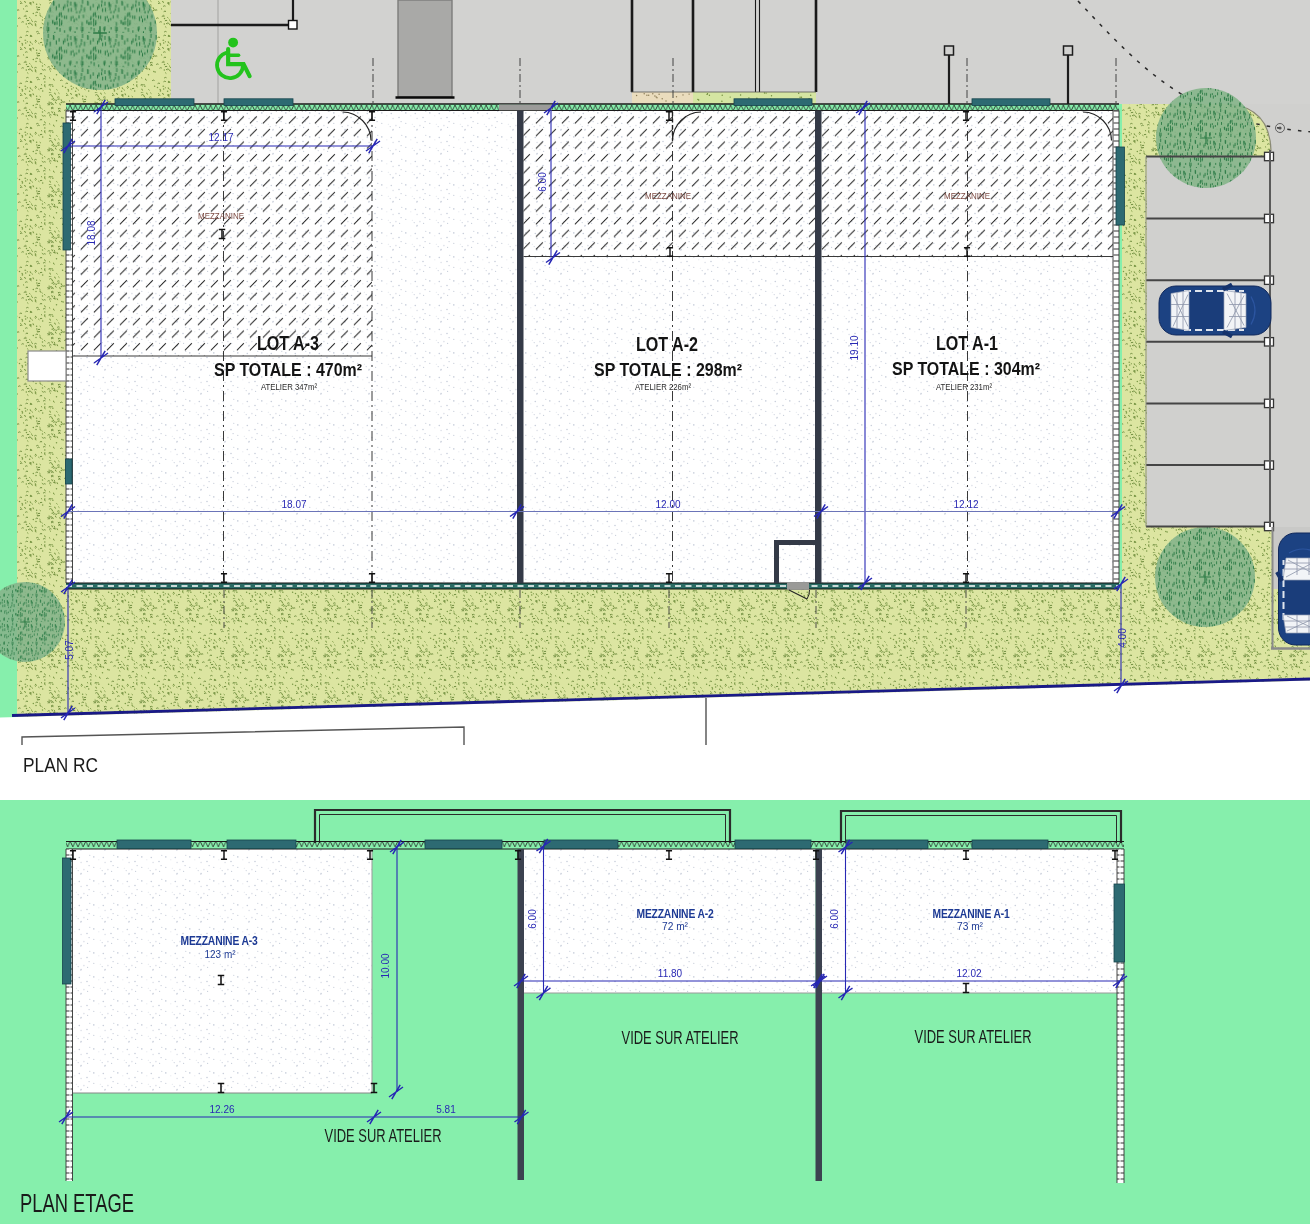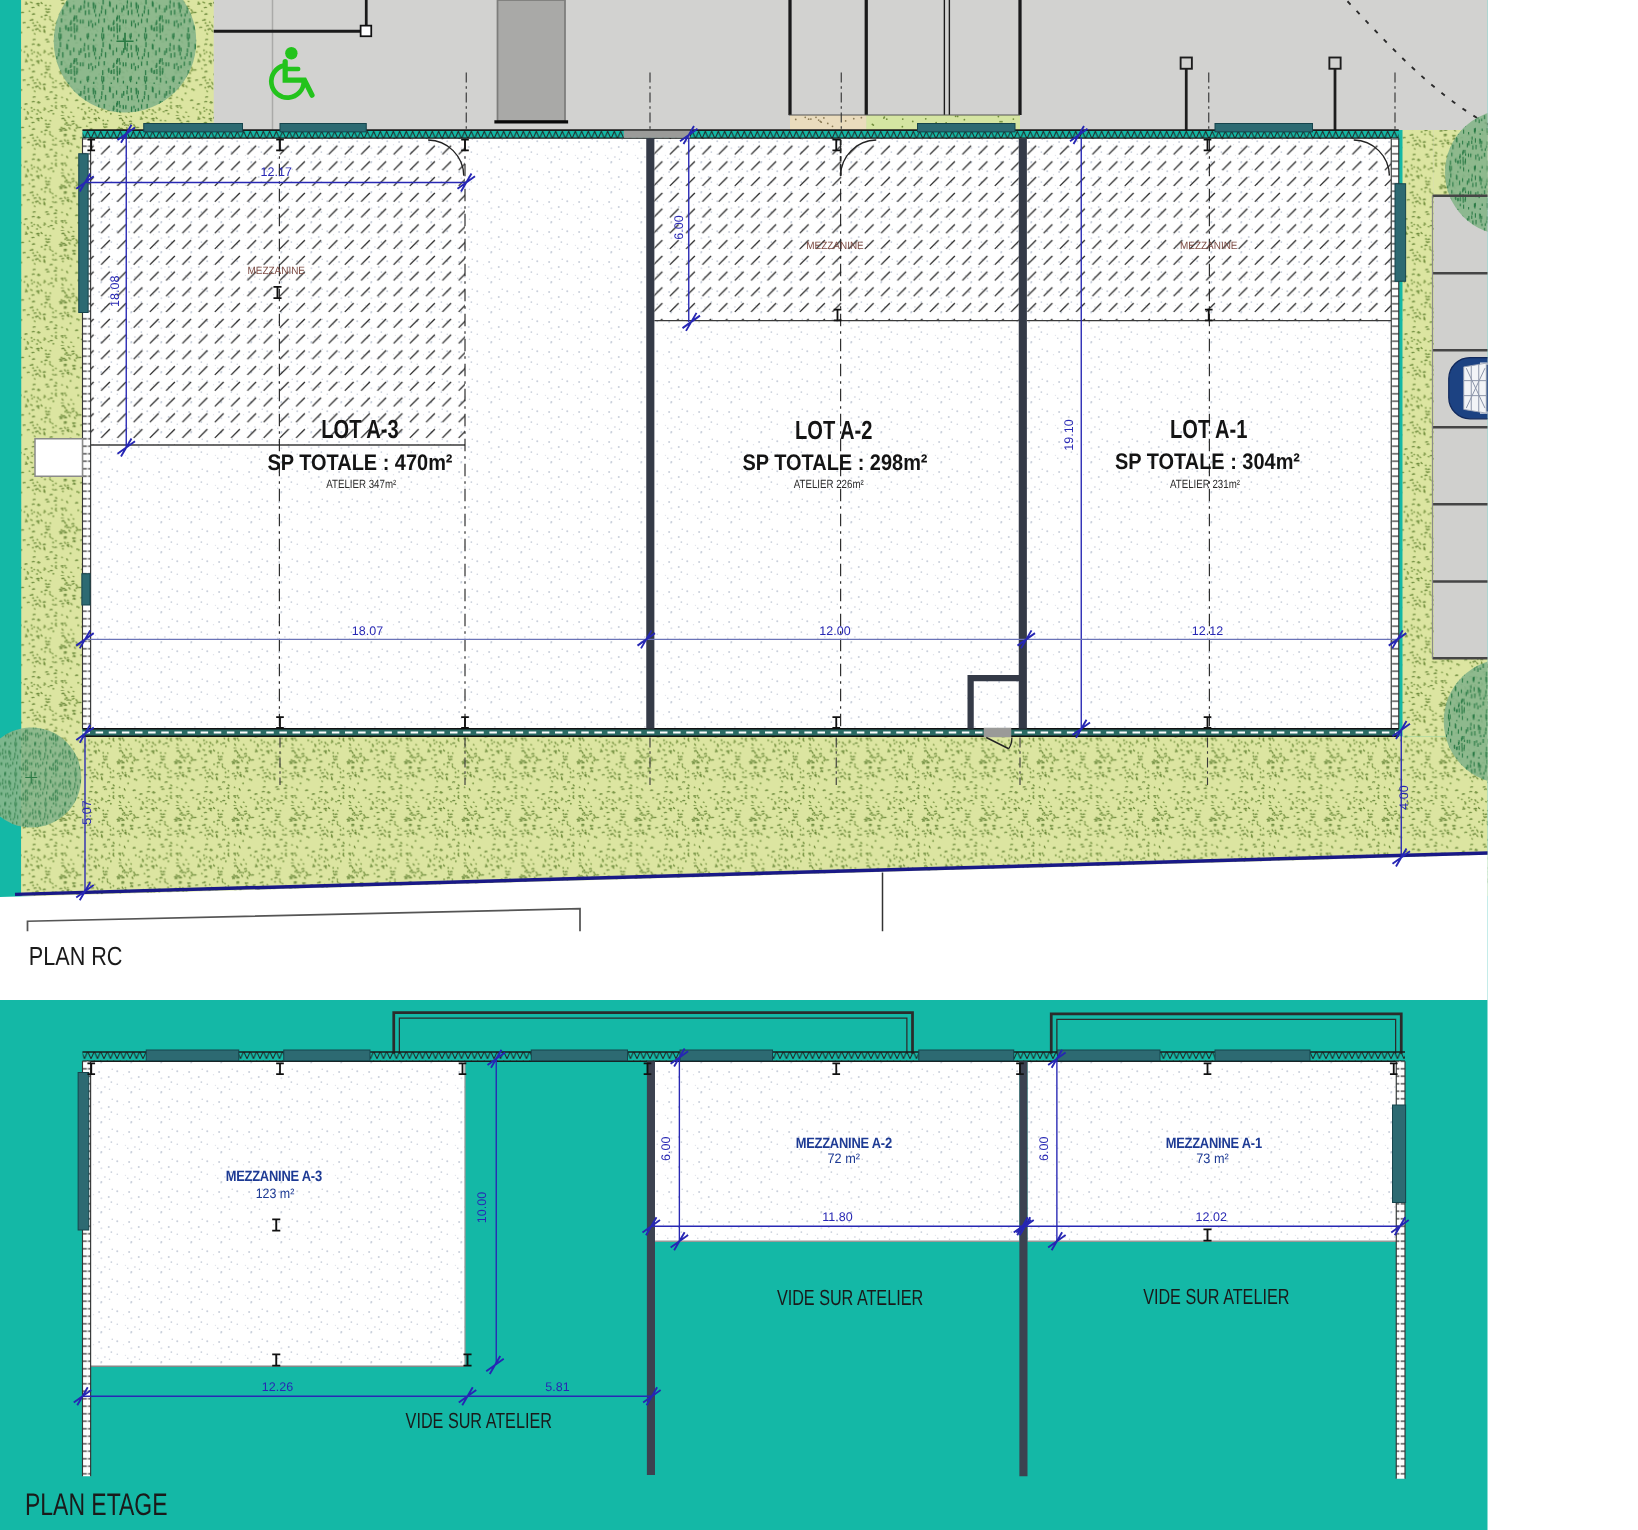--- a/index.html
+++ b/index.html
@@ -1,15 +1,15 @@
 <!DOCTYPE html>
 <html><head><meta charset="utf-8">
 <style>
 html,body{margin:0;padding:0;background:#fff;}
-#page{width:1190px;height:1224px;position:relative;overflow:hidden;background:#14b8a6;}
+#page{width:1310px;height:1224px;position:relative;overflow:hidden;background:#86efac;}
 text{font-family:"Liberation Sans",sans-serif;}
 .dim{font-size:10px;fill:#2828b4;}
 </style></head><body>
 <div id="page">
 <svg width="1310" height="1224" viewBox="0 0 1310 1224">
 <defs>
 <pattern id="grassP" width="46" height="46" patternUnits="userSpaceOnUse">
           <rect width="46" height="46" fill="#dce5a1"></rect>
           <path d="M15.1,7.3 q-0.3,1.4 1.1,1.6" stroke="#64842f" stroke-width="0.9" fill="none"></path>
           <path d="M3.8,24.6 l1.1,0.9" stroke="#75933f" stroke-width="1.0" fill="none"></path>

